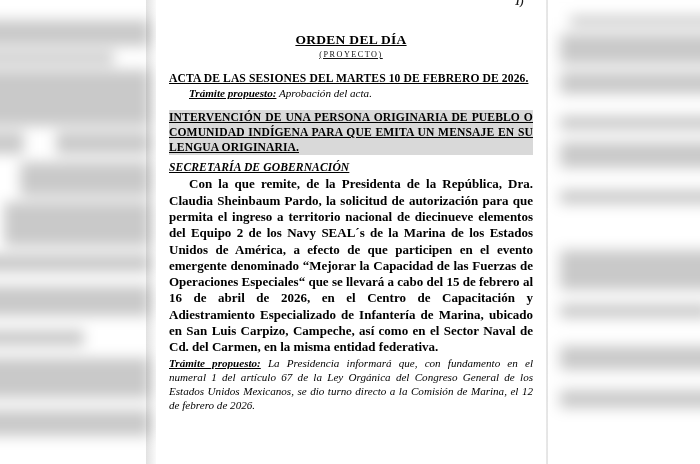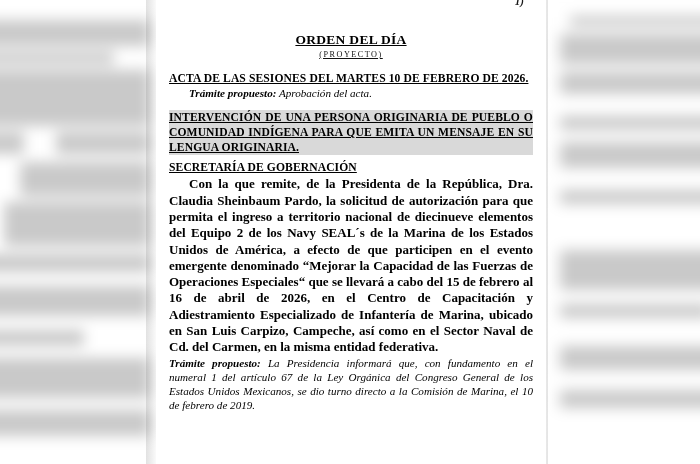--- a/index.html
+++ b/index.html
@@ -122,35 +122,37 @@
     text-align-last: left;
     text-decoration: underline;
     color: #000;
     letter-spacing: .1px;
   }
   h2.heading.shaded {
     background: #d9d9d9;
   }
   h2.heading.compact {
     text-align: right;
+    font-style: italic;
   }
 
   p.tramite {
     font-size: 11.1px;
     line-height: 1.26;
     margin: 1px 0 0 0;
     text-indent: 20px;
     text-align: justify;
     font-style: italic;
     color: #000;
   }
   p.tramite.noindent { text-indent: 0; }
   p.tramite .lbl {
     font-weight: bold;
     font-style: italic;
+    text-decoration: underline;
   }
   p.tramite.shaded { background: #d9d9d9; }
 
   p.body {
     font-size: 13px;
     line-height: 1.255;
     margin: 1px 0 0 0;
     text-indent: 20px;
     text-align: justify;
     font-weight: bold;
@@ -224,17 +226,17 @@
 
     <div>
       <h2 class="heading shaded">INTERVENCIÓN DE UNA PERSONA ORIGINARIA DE PUEBLO O COMUNIDAD INDÍGENA PARA QUE EMITA UN MENSAJE EN SU LENGUA ORIGINARIA.</h2>
     </div>
 
     <div class="sec-gap-sm"></div>
 
     <div>
       <h2 class="heading compact">SECRETARÍA DE GOBERNACIÓN</h2>
       <p class="body">Con la que remite, de la Presidenta de la República, Dra. Claudia Sheinbaum Pardo, la solicitud de autorización para que permita el ingreso a territorio nacional de diecinueve elementos del Equipo 2 de los Navy SEAL´s de la Marina de los Estados Unidos de América, a efecto de que participen en el evento emergente denominado “Mejorar la Capacidad de las Fuerzas de Operaciones Especiales“ que se llevará a cabo del 15 de febrero al 16 de abril de 2026, en el Centro de Capacitación y Adiestramiento Especializado de Infantería de Marina, ubicado en San Luis Carpizo, Campeche, así como en el Sector Naval de Cd. del Carmen, en la misma entidad federativa.</p>
-      <p class="tramite noindent"><span class="lbl">Trámite propuesto:</span><span> La Presidencia informará que, con fundamento en el numeral 1 del artículo 67 de la Ley Orgánica del Congreso General de los Estados Unidos Mexicanos, se dio turno directo a la Comisión de Marina, el 10 de febrero de 2019.</span></p>
+      <p class="tramite noindent"><span class="lbl">Trámite propuesto:</span><span> La Presidencia informará que, con fundamento en el numeral 1 del artículo 67 de la Ley Orgánica del Congreso General de los Estados Unidos Mexicanos, se dio turno directo a la Comisión de Marina, el 12 de febrero de 2026.</span></p>
     </div>
 
   </div>
 </div>
 
 </body></html>

